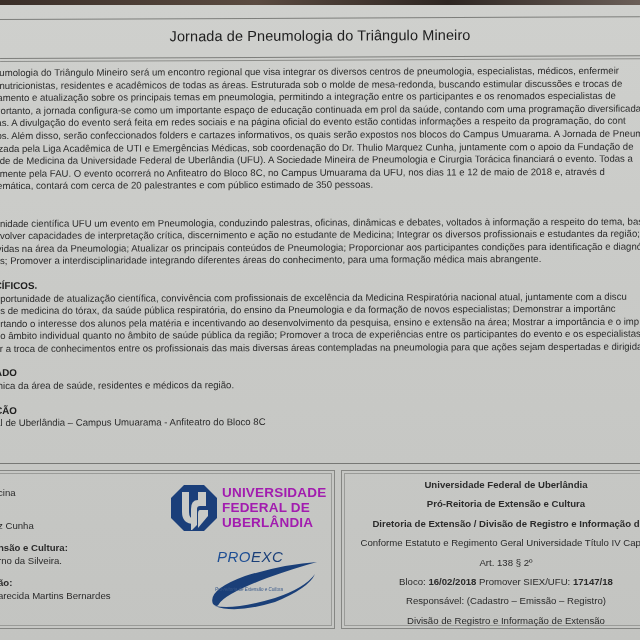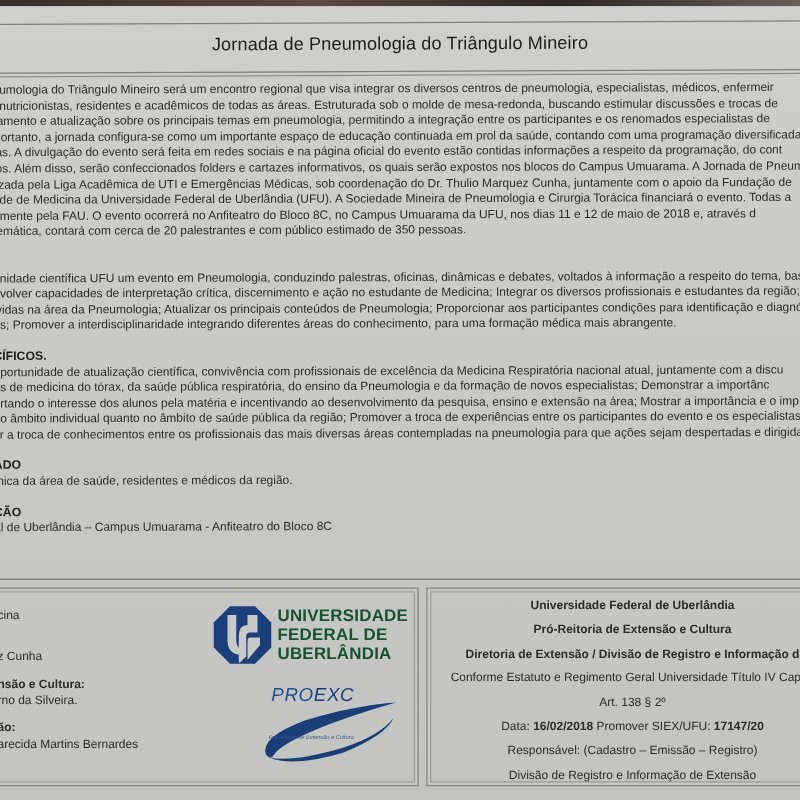--- a/index.html
+++ b/index.html
@@ -69,21 +69,21 @@
       position: absolute; left: -2px; top: 487px; font-size: 9.6px;
       line-height: 12.5px; color: #2b2b2b;
     }
     .credits .b { font-weight: bold; }
     .credits .sp { height: 10px; }
     .ufu-logo {
       position: absolute; left: 170px; top: 484px; width: 48px; height: 48px;
     }
     .ufu-name {
       position: absolute; left: 222px; top: 485px; font-weight: bold;
-      font-size: 13.5px; line-height: 15px; color: #14532d; letter-spacing: 0.2px;
+      font-size: 13.5px; line-height: 15px; color: #a21caf; letter-spacing: 0.2px;
     }
     .proexc {
       position: absolute; left: 205px; top: 560px; width: 115px; height: 50px;
     }
     .proexc-text {
       position: absolute; left: 217px; top: 548px; font-weight: normal;
       font-style: italic; font-size: 15px; color: #1d4e94; letter-spacing: 0.5px;
     }
     .proexc-text .exc { color: #1a3f78; }
     .proexc-sub {
@@ -181,16 +181,16 @@
 </svg>
 <div class="proexc-text"><span>PRO</span><span class="exc">EXC</span></div>
 <div class="proexc-sub">Pró-reitoria de Extensão e Cultura</div>
 
 <div class="reg">
   <div class="line b">Universidade Federal de Uberlândia</div>
   <div class="line b">Pró-Reitoria de Extensão e Cultura</div>
   <div class="line b">Diretoria de Extensão / Divisão de Registro e Informação d</div>
   <div class="line">Conforme Estatuto e Regimento Geral Universidade Título IV Capítu</div>
   <div class="line">Art. 138 § 2º</div>
-  <div class="line"><span>Data: </span><span class="b">16/02/2018</span><span> Promover SIEX/UFU: </span><span class="b">17147/20</span></div>
+  <div class="line"><span>Bloco: </span><span class="b">16/02/2018</span><span> Promover SIEX/UFU: </span><span class="b">17147/18</span></div>
   <div class="line">Responsável: (Cadastro – Emissão – Registro)</div>
   <div class="line">Divisão de Registro e Informação de Extensão</div>
 </div>
 
 </body></html>

